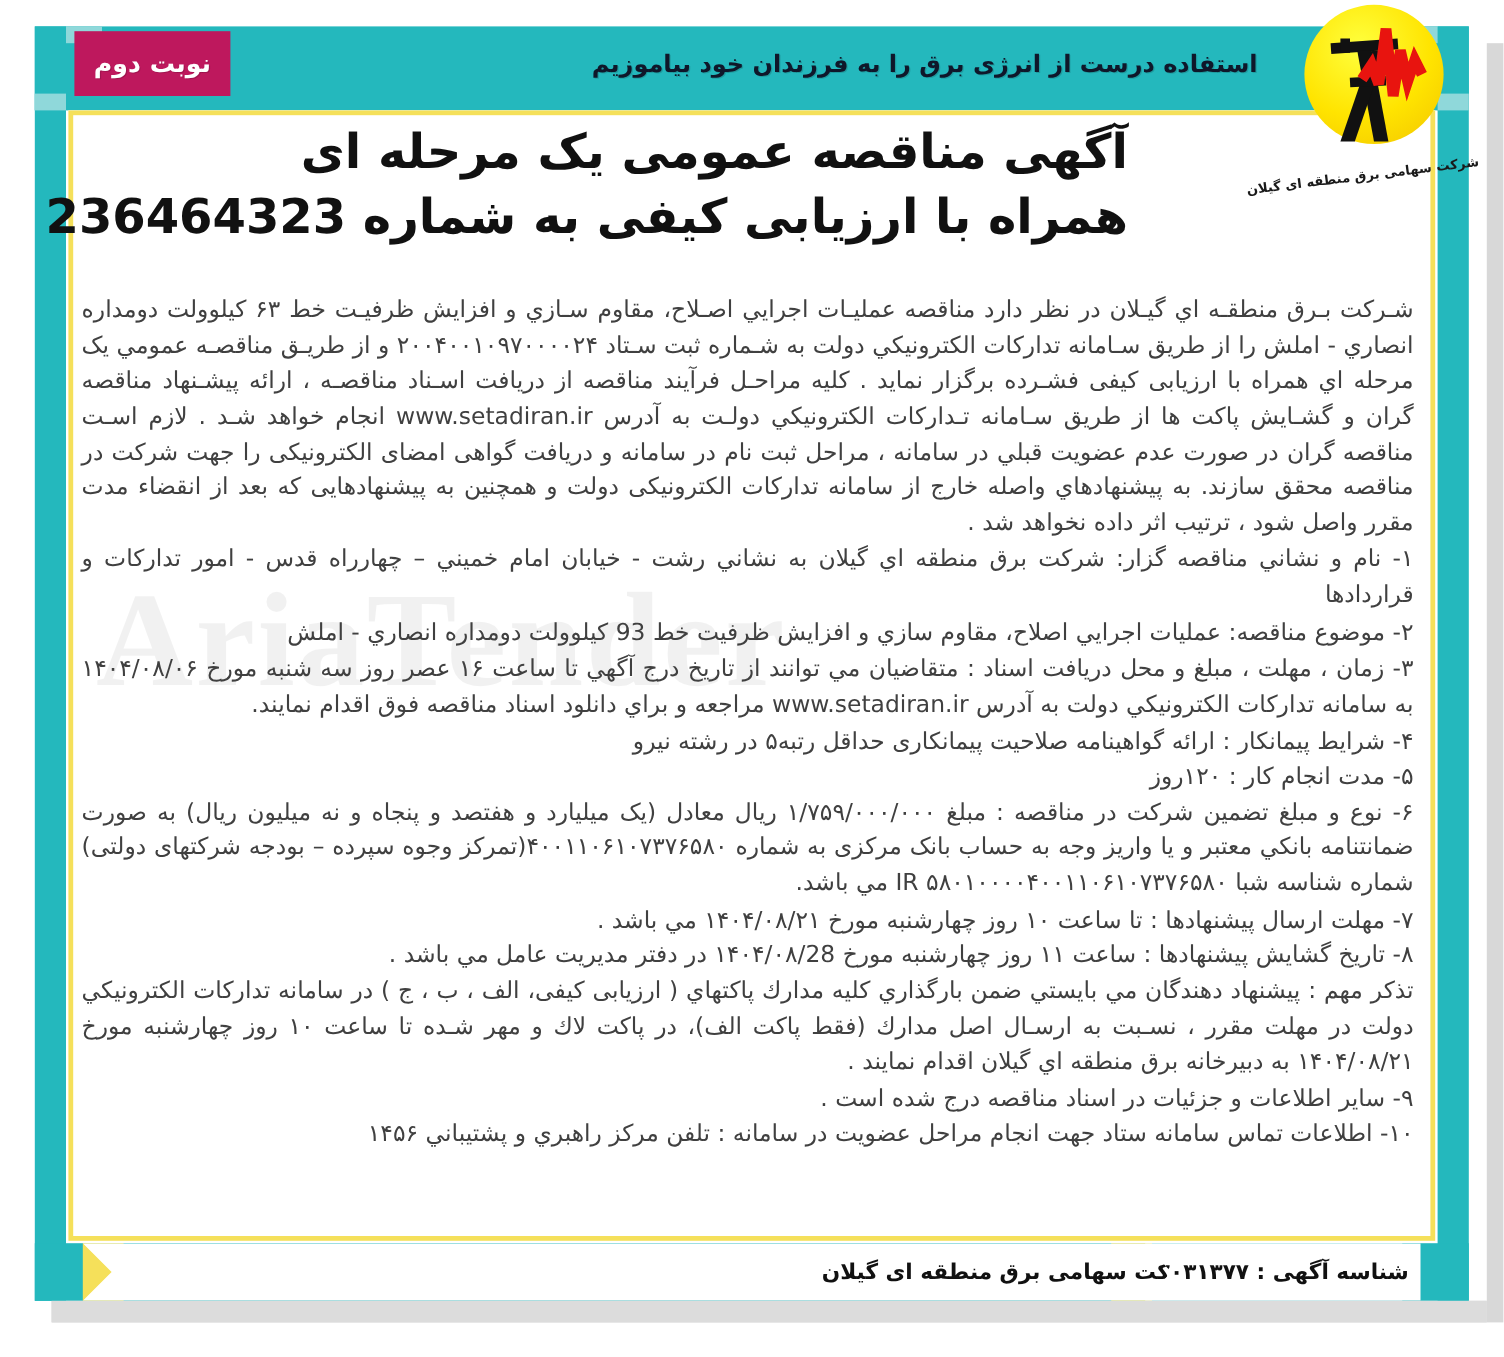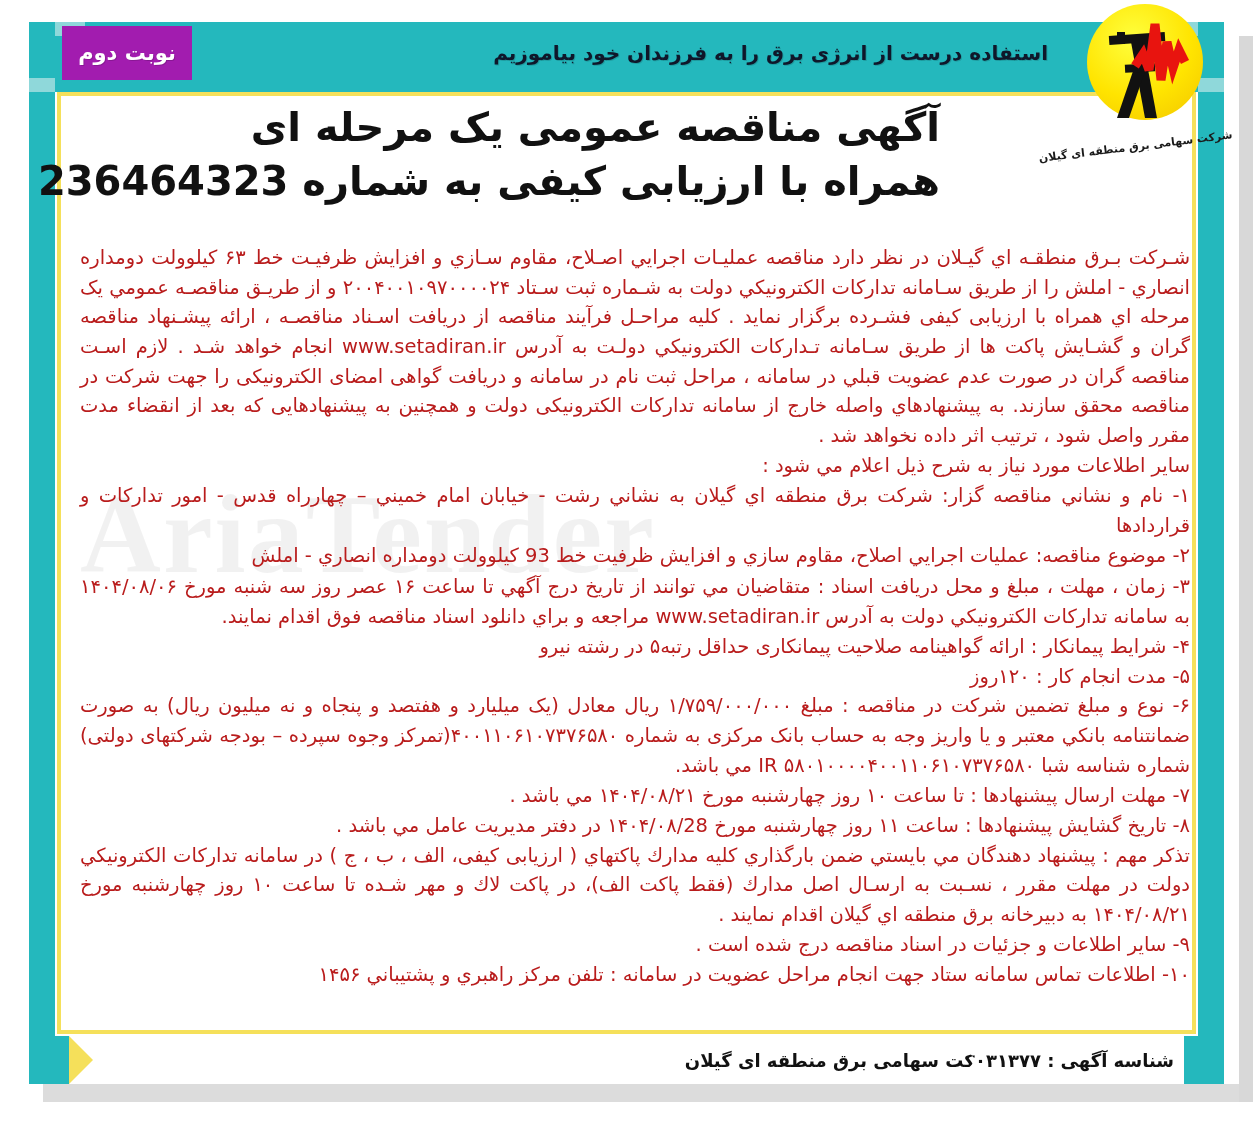--- a/index.html
+++ b/index.html
@@ -95,21 +95,21 @@
     white-space: nowrap;
     text-shadow: 1px 1px 0 rgba(0,0,0,.15);
   }
   .nobat-box {
     position: absolute;
     left: 62px; top: 26px;
     width: 130px; height: 54px;
     display: flex;
     align-items: center;
     justify-content: center;
-    background: #a21caf;
+    background: #be185d;
   }
   .nobat-label {
     color: #ffffff;
     font-size: 21px;
     font-weight: bold;
     white-space: nowrap;
     text-shadow: 1px 1px 0 rgba(0,0,0,.15);
   }
 
   
@@ -160,23 +160,23 @@
     font-size: 40px;
     font-weight: bold;
     color: #111111;
     line-height: 1.35;
     white-space: nowrap;
   }
 
   
   .body-area {
     position: absolute;
-    left: 80px; top: 243px;
+    left: 68px; top: 243px;
     width: 1110px;
-    color: #b91c1c;
+    color: #404040;
     font-size: 19.5px;
     line-height: 1.52;
   }
   .para {
     text-align: justify;
     text-align-last: right;
     margin: 0 0 1px 0;
   }
   .line-right { text-align: right; margin: 0; }
 
@@ -295,21 +295,20 @@
 
   <div class="title-block">
     <div class="title-line1">آگهی مناقصه عمومی یک مرحله ای</div>
     <div class="title-line2">همراه با ارزیابی کیفی به شماره 236464323</div>
   </div>
 
   <div class="watermark">AriaTender</div>
 
   <div class="body-area">
     <p class="para">شـرکت بـرق منطقـه اي گيـلان در نظر دارد مناقصه عمليـات اجرايي اصـلاح، مقاوم سـازي و افزايش ظرفيـت خط ۶۳ کيلوولت دومداره انصاري - املش را از طريق سـامانه تدارکات الکترونيکي دولت به شـماره ثبت سـتاد ۲۰۰۴۰۰۱۰۹۷۰۰۰۰۲۴ و از طريـق مناقصـه عمومي يک مرحله اي همراه با ارزيابی کيفی فشـرده برگزار نمايد . کليه مراحـل فرآيند مناقصه از دريافت اسـناد مناقصـه ، ارائه پيشـنهاد مناقصه گران و گشـايش پاکت ها از طريق سـامانه تـدارکات الکترونيکي دولـت به آدرس www.setadiran.ir انجام خواهد شـد . لازم اسـت مناقصه گران در صورت عدم عضويت قبلي در سامانه ، مراحل ثبت نام در سامانه و دريافت گواهی امضای الکترونيکی را جهت شرکت در مناقصه محقق سازند. به پيشنهادهاي واصله خارج از سامانه تدارکات الکترونيکی دولت و همچنين به پيشنهادهايی که بعد از انقضاء مدت مقرر واصل شود ، ترتيب اثر داده نخواهد شد .</p>
-    <p class="line-right">ساير اطلاعات مورد نياز به شرح ذيل اعلام مي شود :</p>
 
     <p class="para">
       <span>۱-</span>
       <span>نام و نشاني مناقصه گزار: شرکت برق منطقه اي گيلان به نشاني رشت - خيابان امام خميني – چهارراه قدس - امور تدارکات و قراردادها</span>
     </p>
     <p class="para">
       <span>۲-</span>
       <span>موضوع مناقصه: عمليات اجرايي اصلاح، مقاوم سازي و افزايش ظرفيت خط 93 کيلوولت دومداره انصاري - املش</span>
     </p>
     <p class="para">

